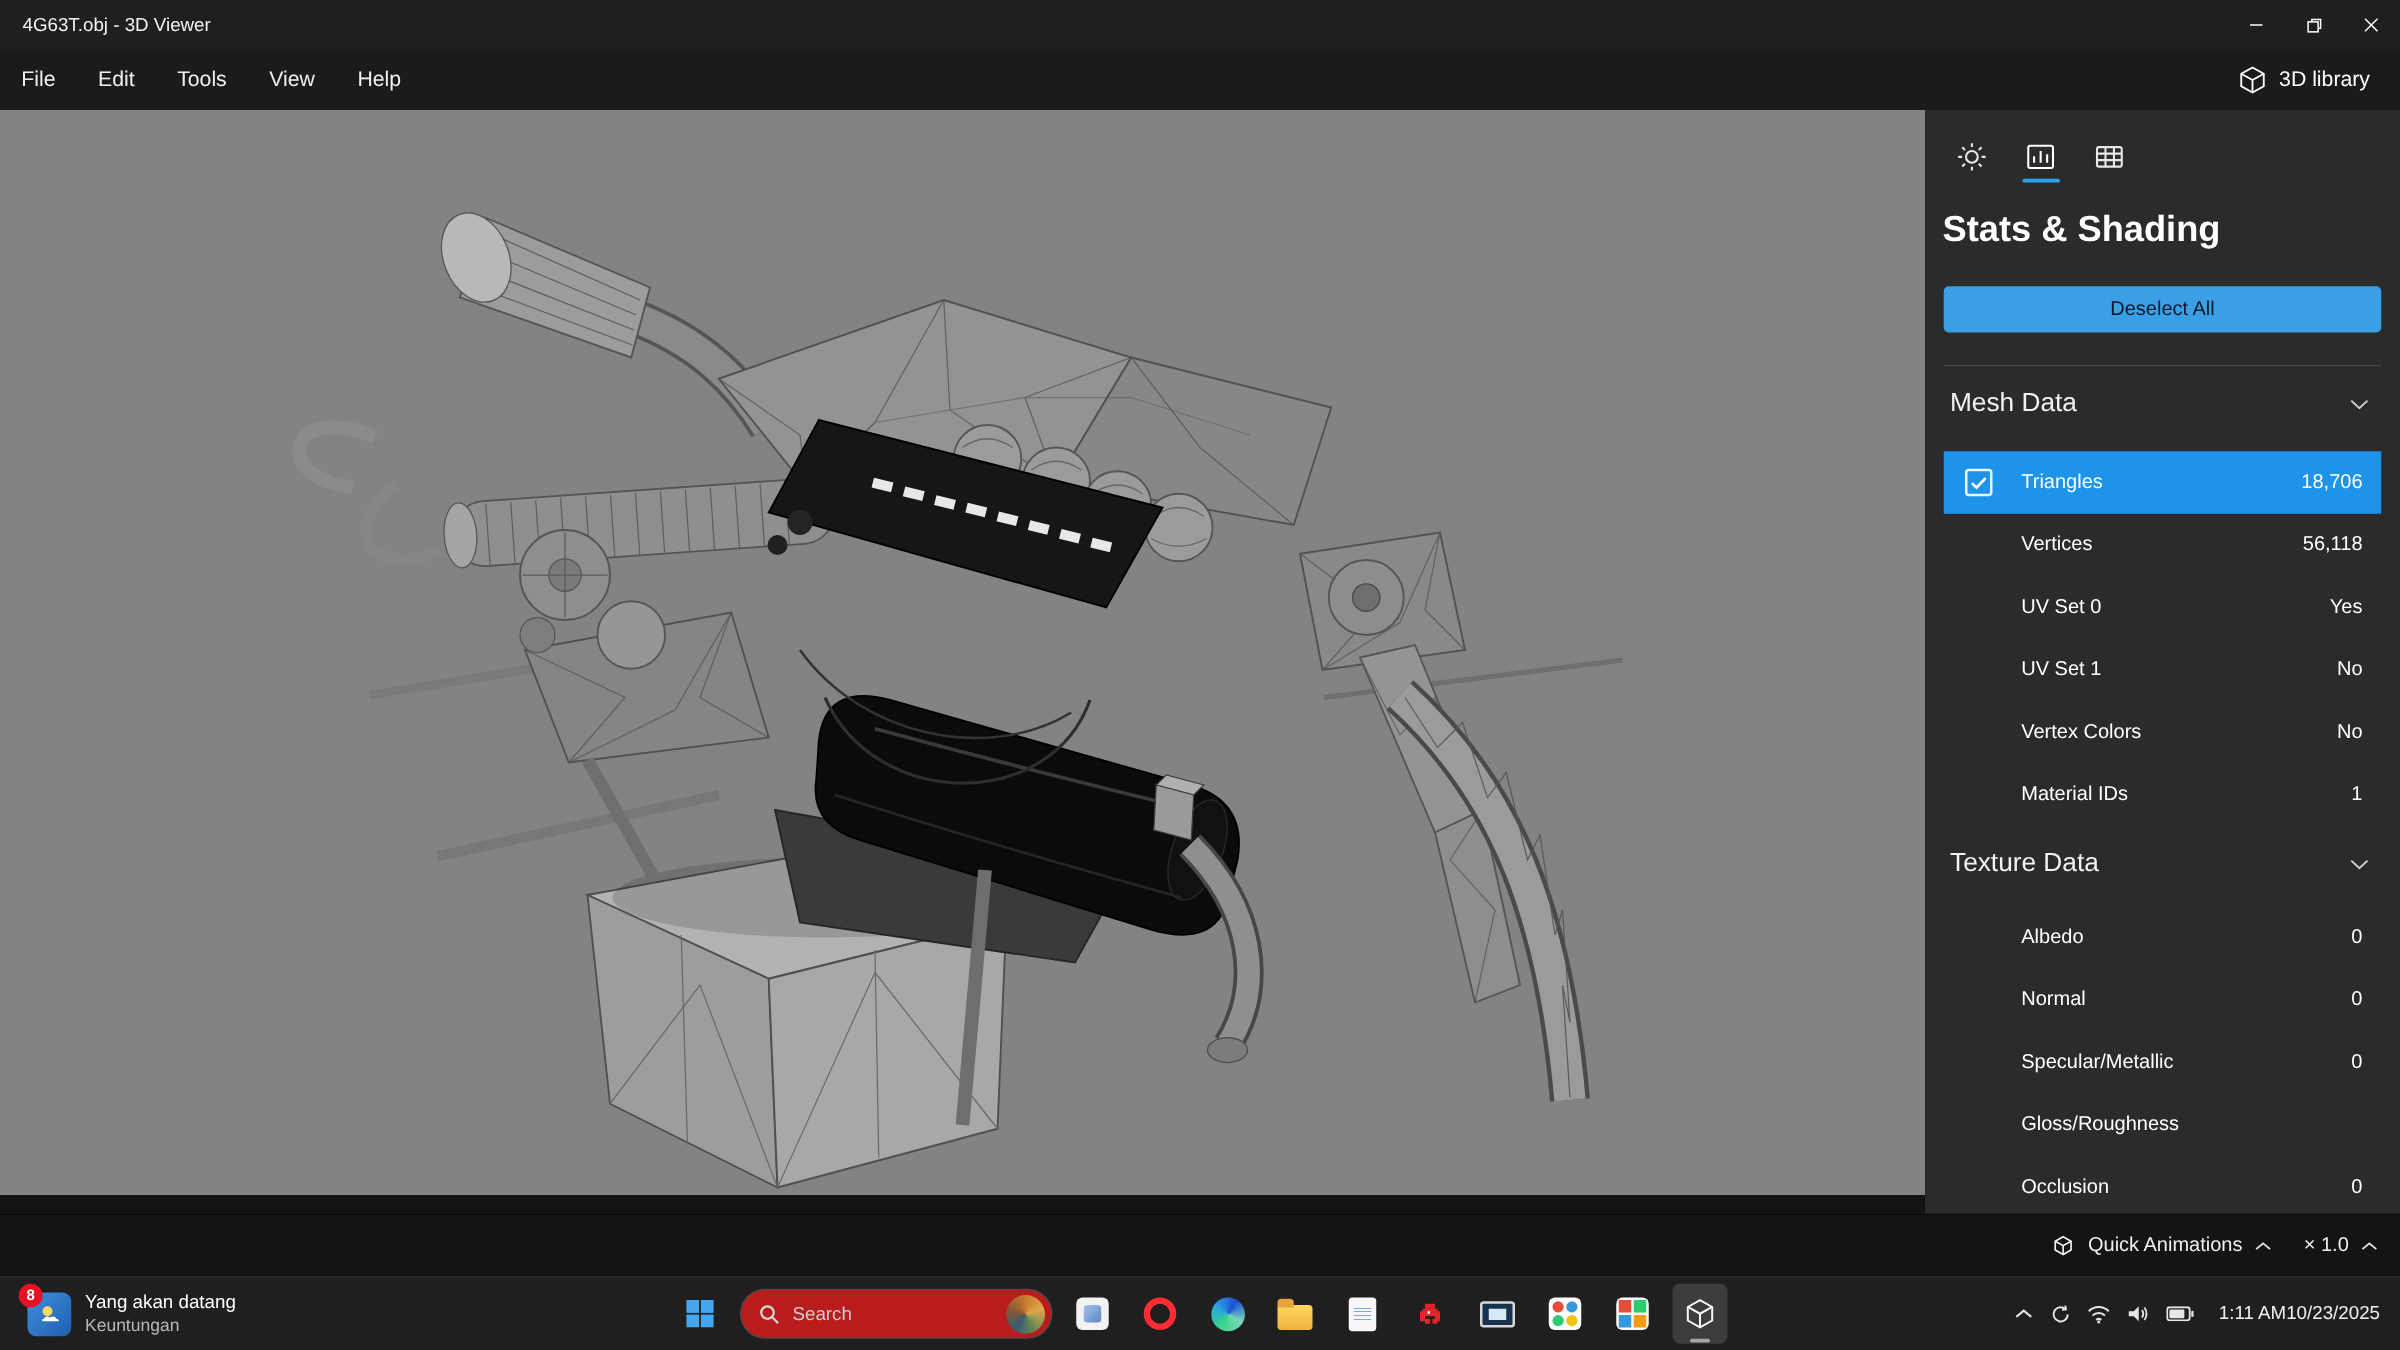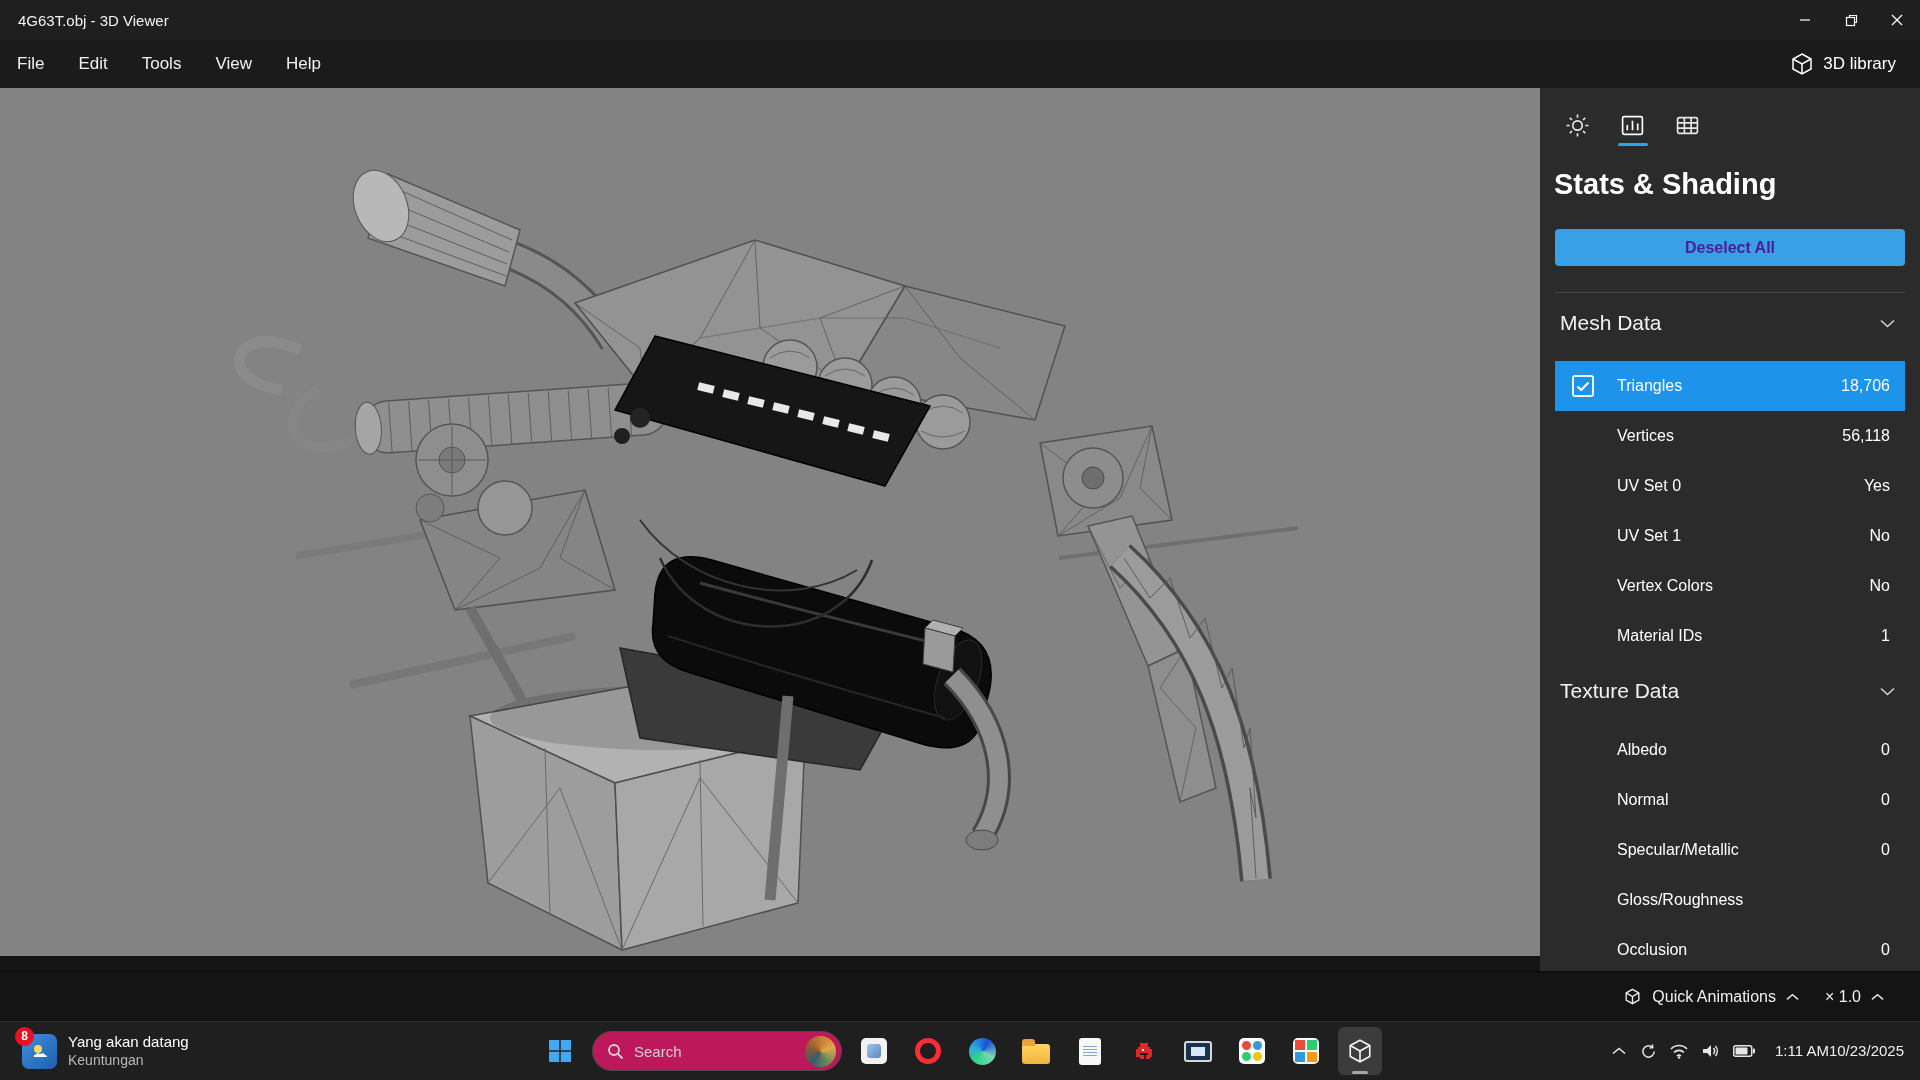--- a/index.html
+++ b/index.html
@@ -31,43 +31,43 @@
   
   .ptabs { display:flex; padding:16px 0 0 10px; height:58px; }
   .ptab { width:55px; height:42px; display:flex; align-items:center; justify-content:center;
           position:relative; }
   .ptab .underline { position:absolute; bottom:0; left:50%; transform:translateX(-50%);
           width:30px; height:3px; border-radius:2px; background:#2ba3f0; }
 
   .panel-title { font-size:29px; font-weight:700; color:#fff; margin:22px 0 0 14px; }
 
   .deselect-btn { display:block; margin:28px 15px 0 15px; width:calc(100% - 30px); height:37px;
-          background:#3aa0e6; border:none; border-radius:4px; font-size:16px; color:#4c1d95;
-          font-family:inherit; cursor:pointer;font-weight:bold; }
+          background:#3aa0e6; border:none; border-radius:4px; font-size:16px; color:#0f172a;
+          font-family:inherit; cursor:pointer; }
 
   .pdivider { margin:26px 15px 0 15px; height:1px; background:#454545; }
 
   .sec-header { height:52px; margin-top:4px; display:flex; align-items:center;
           padding:0 25px 0 20px; }
   .sec-header .sh-label { font-size:21px; color:#f2f2f2; }
   .sec-header .sh-chev { margin-left:auto; }
 
   .rows { margin-top:12px; }
   .rows2 { margin-top:8px; }
   .prow { height:50px; margin:0 15px; display:flex; align-items:center; }
   .prow .lbl { margin-left:62px; font-size:16px; color:#fff; }
   .prow .val { margin-left:auto; margin-right:15px; font-size:16px; color:#fff; }
   .prow.selected { background:#1e93ea; }
   .prow.selected .lbl { margin-left:23px; }
   .checkbox { margin-left:17px; width:22px; height:22px; border:2px solid #e9f5ff;
           border-radius:3px; display:flex; align-items:center; justify-content:center; }
 
   
   .bottomstrip { position:absolute; left:0; right:0; bottom:59px; height:50px; background:#141414;
-          display:flex; align-items:center; justify-content:flex-end; padding-right:36px; gap:26px;
+          display:flex; align-items:center; justify-content:flex-end; padding-right:18px; gap:26px;
           border-top:1px solid #0a0a0a; }
   .strip-ctl { display:flex; align-items:center; gap:10px; font-size:16px; color:#f0f0f0; }
 
   
   .taskbar { position:absolute; left:0; right:0; bottom:0; height:59px; background:#1f1f1f;
           border-top:1px solid #2b2b2b; }
   .tb-widget { position:absolute; left:14px; top:0; height:100%; display:flex; align-items:center;
           gap:11px; padding:0 8px; }
   .widget-icon { width:35px; height:35px; border-radius:7px; position:relative;
           background:linear-gradient(135deg,#3f8fde,#1f5fae); display:flex; align-items:center;
@@ -80,21 +80,21 @@
   .widget-line2 { font-size:14px; color:#b8b8b8; }
 
   .tb-center { position:absolute; left:50%; top:0; transform:translateX(-50%); height:100%;
           display:flex; align-items:center; gap:10px; }
   .tb-app { width:44px; height:48px; border-radius:6px; display:flex; align-items:center;
           justify-content:center; position:relative; }
   .tb-app.active { background:#3c3c3c; }
   .tb-app.active .indicator { position:absolute; bottom:1px; left:50%; transform:translateX(-50%);
           width:16px; height:3px; border-radius:2px; background:#a6a6a6; }
 
-  .searchpill { width:250px; height:40px; border-radius:20px; background:#be185d;
+  .searchpill { width:250px; height:40px; border-radius:20px; background:#b91c1c;
           border:1px solid #4a4a4a; display:flex; align-items:center; padding:0 5px 0 14px; gap:10px; }
   .searchpill .stext { font-size:15px; color:#d0d0d0; }
   .search-thumb { margin-left:auto; width:31px; height:31px; border-radius:50%;
           background:conic-gradient(#c97b30,#e0a84c,#6d8b52,#3a5a73,#8a5a32,#c97b30); }
 
   .opera-icon { width:26px; height:26px; border-radius:50%; border:5px solid #ff2b35; }
   .edge-icon { width:27px; height:27px; border-radius:50%;
           background:conic-gradient(from 210deg,#35d687,#2ba8e0,#1b4fd8,#7bd6b8,#35d687); }
   .folder-icon { width:28px; height:20px; margin-top:6px; border-radius:3px;
           background:linear-gradient(#ffd75e,#f0b43f); position:relative; }

